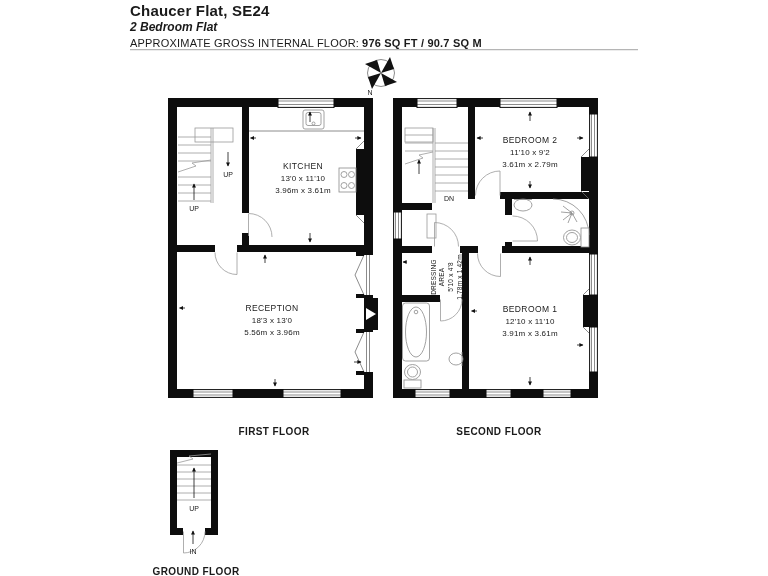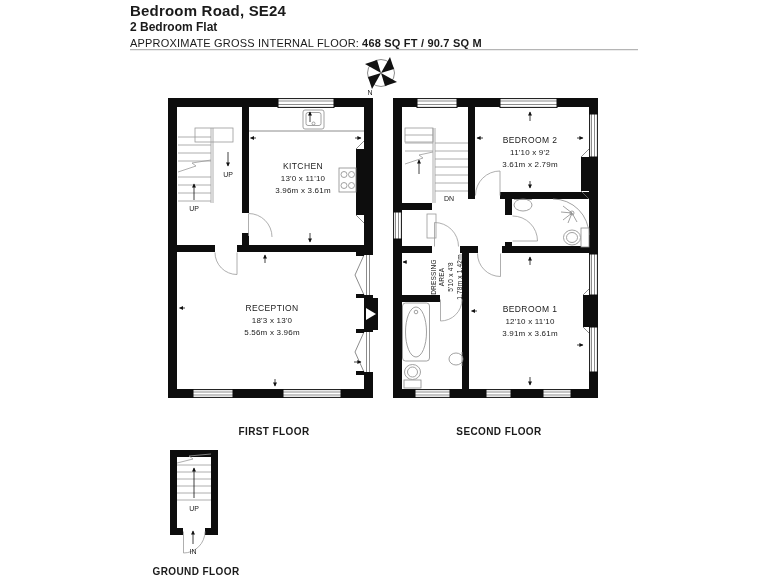--- a/index.html
+++ b/index.html
@@ -1,20 +1,20 @@
 <!DOCTYPE html>
 <html><head>
 <meta charset="utf-8">
 <style>
   html,body{margin:0;padding:0;background:#fff;}
   .page{position:relative;width:768px;height:576px;background:#fff;overflow:hidden;
         font-family:"Liberation Sans",sans-serif;color:#1a1a1a;}
   .hdr{position:absolute;left:130px;top:2px;width:510px;}
   .hdr-title{font-size:15px;font-weight:bold;line-height:17px;letter-spacing:.2px;}
-  .hdr-sub{font-size:12px;font-weight:bold;line-height:14px;margin-top:1px;}
+  .hdr-sub{font-size:12px;font-weight:bold;line-height:14px;margin-top:1px;font-style:italic;}
   .hdr-area{font-size:11px;line-height:13px;margin-top:3px;letter-spacing:.2px;}
   .hdr-area b{margin-left:3px;}
   .hdr-rule{position:absolute;left:130px;top:49px;width:508px;height:1px;
             background:#b5b5b5;border-bottom:1px solid #ececec;}
   svg{position:absolute;left:0;top:0;}
   .wall{fill:#0d0d0d;stroke:none;}
   .thin{stroke:#6f6f6f;stroke-width:.8;fill:none;}
   .fix{stroke:#8a8a8a;stroke-width:.8;fill:#fff;}
   .stair{stroke:#9a9a9a;stroke-width:.8;fill:none;}
   .glass{stroke:#5a5a5a;stroke-width:.7;fill:none;}
@@ -27,23 +27,23 @@
   .floorlab{font-size:10px;font-weight:bold;letter-spacing:.4px;text-anchor:middle;}
   .small{font-size:7px;text-anchor:middle;}
   .tiny{font-size:6.5px;text-anchor:middle;letter-spacing:.2px;}
 </style>
 </head>
 <body>
 
 <div class="page">
 
   <div class="hdr">
-    <div class="hdr-title">Bedroom Road, SE24</div>
+    <div class="hdr-title">Chaucer Flat, SE24</div>
     <div class="hdr-sub">2 Bedroom Flat</div>
-    <div class="hdr-area"><span>APPROXIMATE GROSS INTERNAL FLOOR:</span><b>468 SQ FT / 90.7 SQ M</b></div>
+    <div class="hdr-area"><span>APPROXIMATE GROSS INTERNAL FLOOR:</span><b>976 SQ FT / 90.7 SQ M</b></div>
   </div>
   <div class="hdr-rule"></div>
 
   <svg width="768" height="576" viewBox="0 0 768 576">
     <defs>
       <marker id="ah" markerWidth="6" markerHeight="6" refX="4.5" refY="2.5" orient="auto">
         <path d="M0,0 L5,2.5 L0,5 Z" fill="#111"></path>
       </marker>
     </defs>
 

